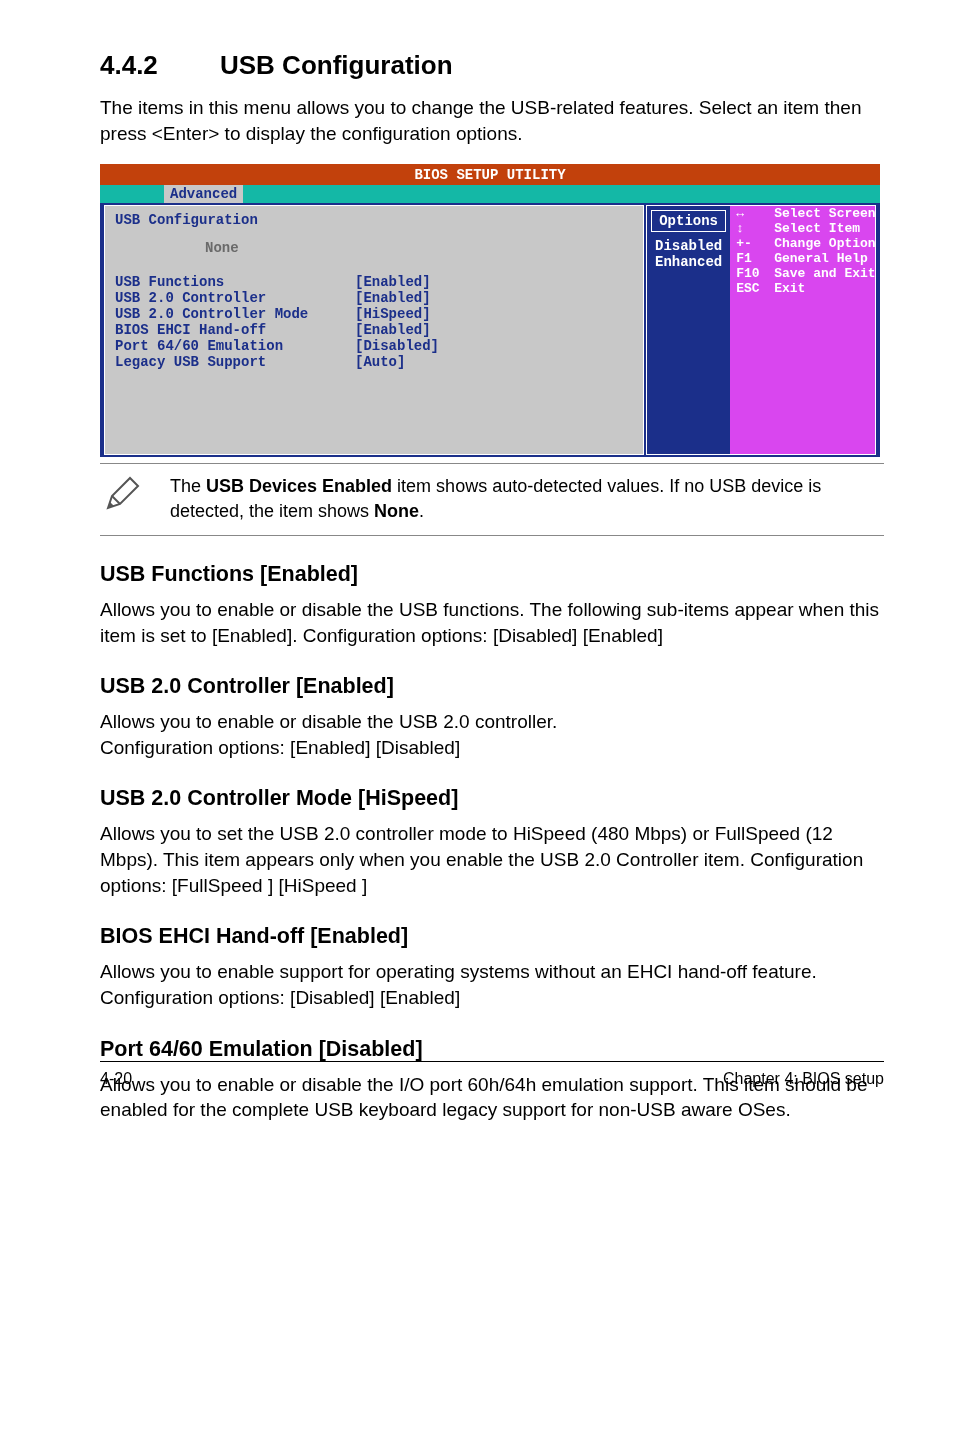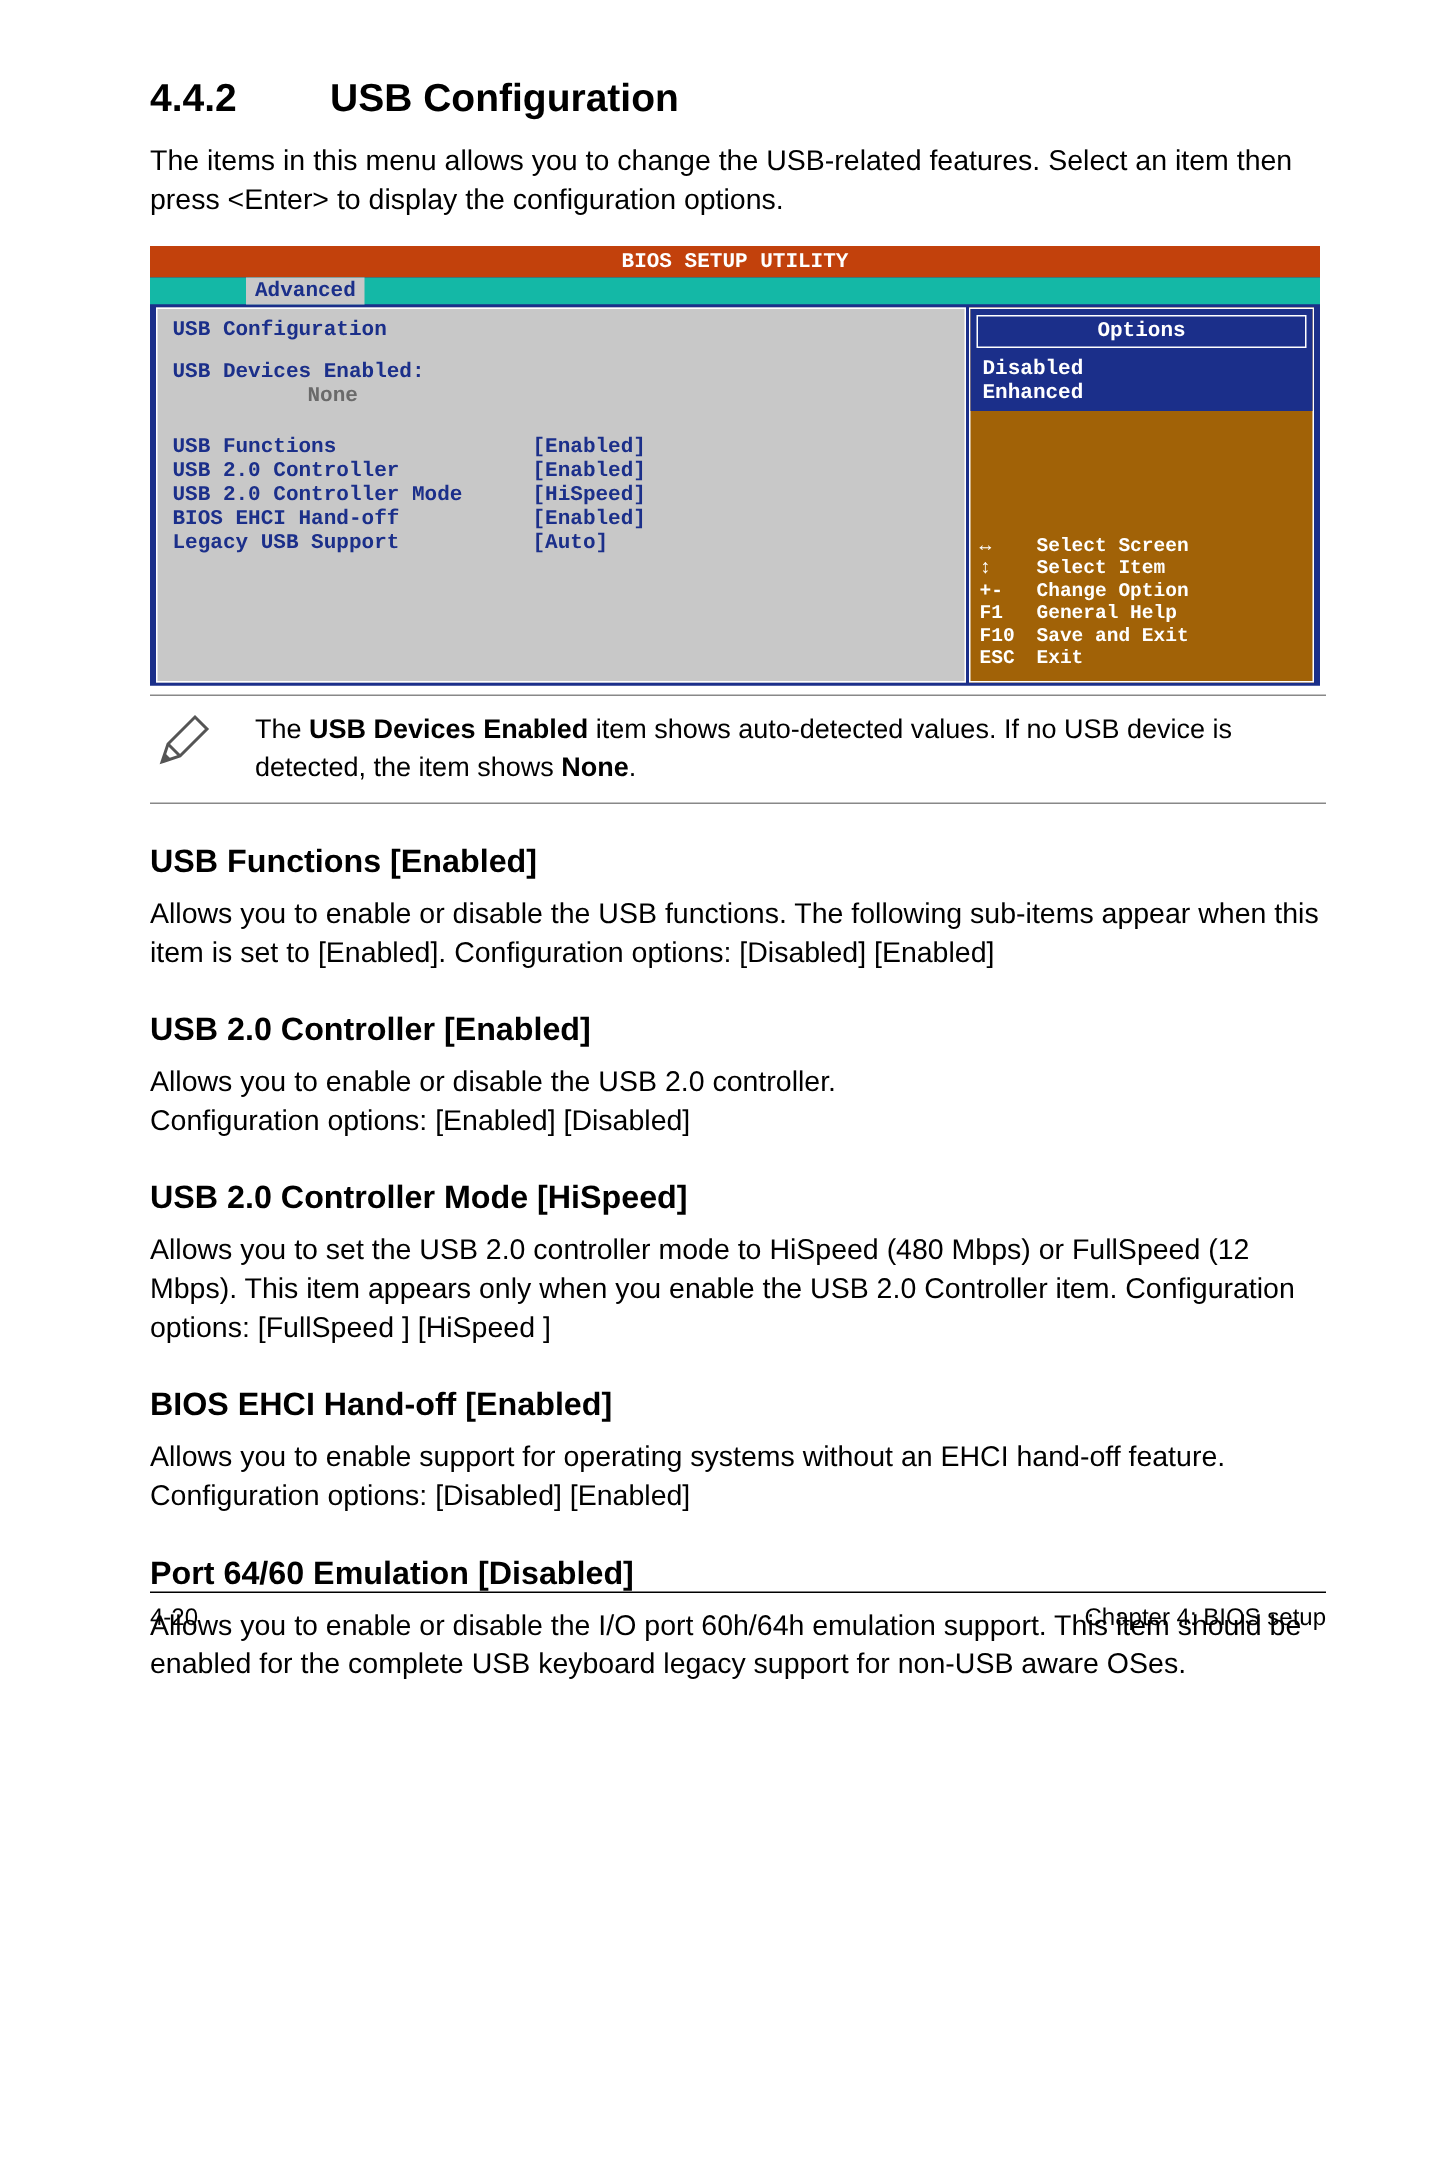--- a/index.html
+++ b/index.html
@@ -79,25 +79,25 @@
     margin: 2px 2px 2px 4px;
     padding: 6px 10px 12px 10px;
     box-sizing:border-box;
     min-height: 250px;
   }
   .bios-right {
     width: 230px;
     border: 1px solid #fff;
     margin: 2px 4px 2px 0;
     box-sizing:border-box;
-    background:#a16207;
-    color:#fff;
-    padding: 0;
-    display:flex;
-    flex-direction:column;
+    background:#d946ef;
+    color:#fff;
+    padding: 0;
+    display:flex;
+    flex-direction:row;
     min-height: 250px;
   }
   .bios-right-top {
     background:#1b2f8a;
     padding: 0;
   }
   .bios-right-box {
     margin: 4px;
     padding: 2px 6px;
     background:#1b2f8a;
@@ -174,38 +174,41 @@
 
   <div class="bios-box">
     <div class="bios-title">BIOS SETUP UTILITY</div>
     <div class="bios-tabbar">
       <span class="bios-tab-active">Advanced</span>
     </div>
     <div class="bios-body">
       <div class="bios-left">
         <div class="hdr">USB Configuration</div>
         <div style="height:6px"></div>
-        <div>USB Devices Enabled:</div>
         <div class="muted" style="padding-left:90px;">None</div>
         <div style="height:18px"></div>
         <div class="row">
             <span class="lbl">USB Functions</span>
             <span class="val">[Enabled]</span>
           </div>
         <div class="row">
             <span class="lbl">USB 2.0 Controller</span>
             <span class="val">[Enabled]</span>
           </div>
         <div class="row">
             <span class="lbl">USB 2.0 Controller Mode</span>
             <span class="val">[HiSpeed]</span>
           </div>
         <div class="row">
             <span class="lbl">BIOS EHCI Hand-off</span>
             <span class="val">[Enabled]</span>
+          </div>
+        <div class="row">
+            <span class="lbl">Port 64/60 Emulation</span>
+            <span class="val">[Disabled]</span>
           </div>
         <div class="row">
             <span class="lbl">Legacy USB Support</span>
             <span class="val">[Auto]</span>
           </div>
       </div>
       <div class="bios-right">
         <div class="bios-right-top">
           <div class="bios-right-box" style="background:#1b2f8a;border:1px solid #fff;">Options</div>
           <div class="bios-right-opts">

